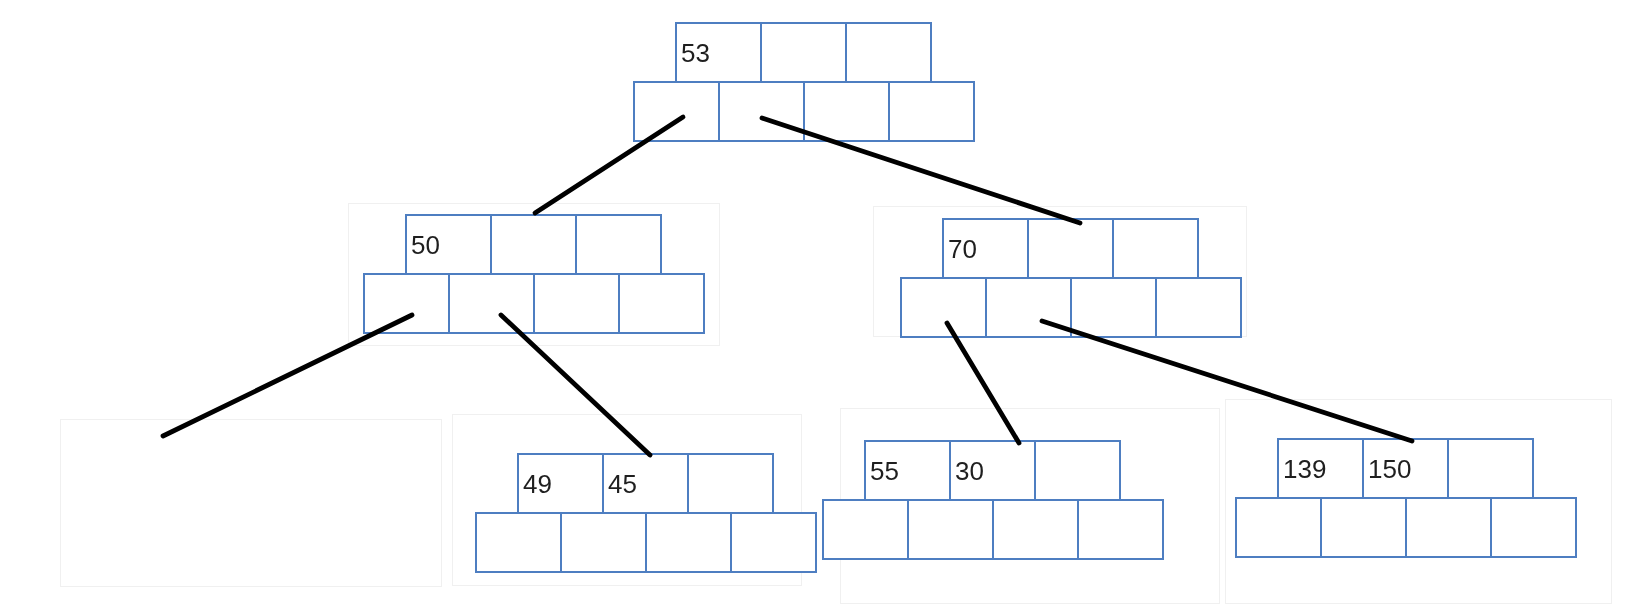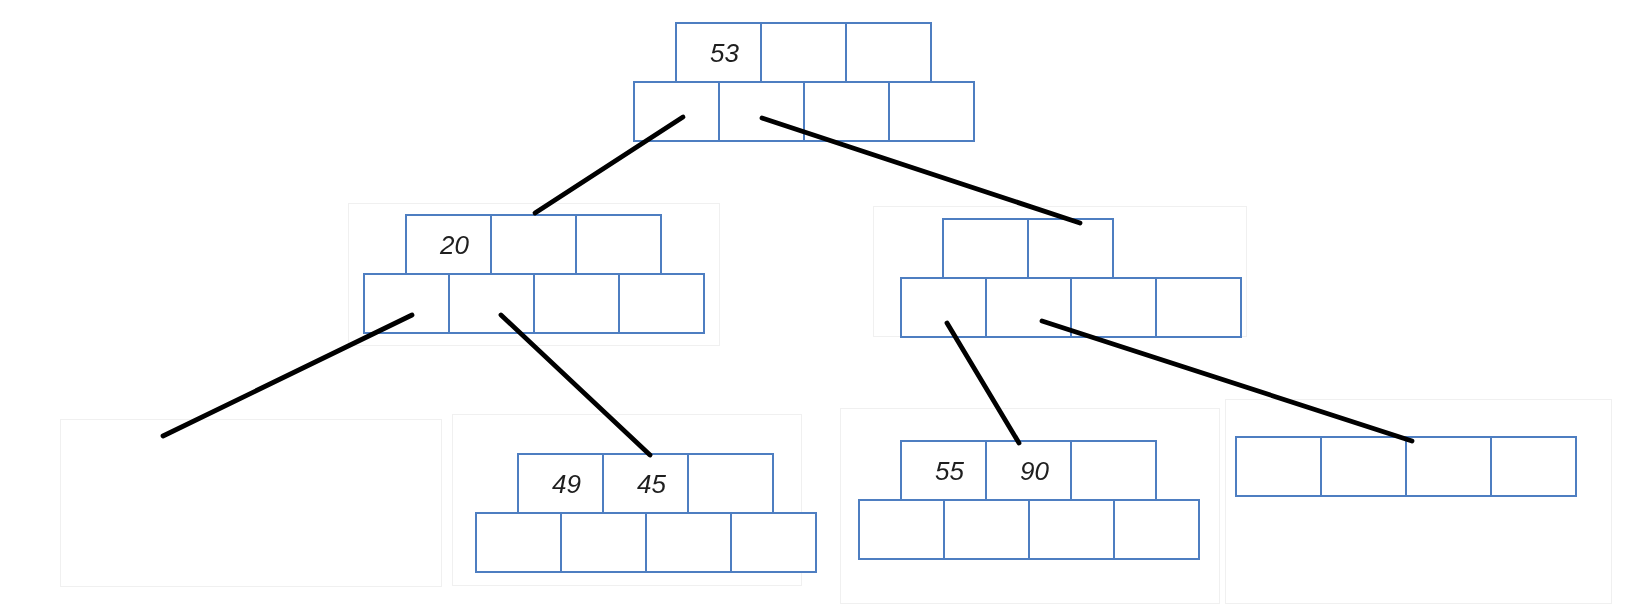--- a/index.html
+++ b/index.html
@@ -38,31 +38,30 @@
     box-sizing:border-box;
     background:#ffffff;
     border:2px solid var(--node-border);
     margin-left:-2px;
     display:flex;align-items:center;
   }
   .row .cell:first-child{margin-left:0;}
   .key{
     font-size:26px;
     color:var(--key-color);
-    padding-left:33px;
+    padding-left:4px;
     line-height:1;
     white-space:nowrap;
-    font-style:italic;
   }
   .node-root   {left:633px; top:22px;}
   .node-n40    {left:363px; top:214px;}
   .node-n70    {left:900px; top:218px;}
   .node-leaf25 {left:74px;  top:443px;}
   .node-leaf49 {left:475px; top:453px;}
-  .node-leaf55 {left:858px; top:440px;}
+  .node-leaf55 {left:822px; top:440px;}
   .node-leaf139{left:1235px;top:438px;}
 
   #connector-layer{
     position:absolute;left:0;top:0;
     width:1641px;height:612px;
     z-index:5;
     pointer-events:none;
   }
 </style>
 </head>
@@ -93,40 +92,43 @@
       <div class="cell"></div>
       <div class="cell"></div>
       <div class="cell"></div>
       <div class="cell"></div>
     </div>
   </div>
 
   <div class="node node-n40">
     <div class="row krow">
       <div class="cell">
-          <span class="key">20</span>
+          <span class="key">50</span>
         </div>
       <div class="cell">
           <span class="key"></span>
         </div>
       <div class="cell">
           <span class="key"></span>
         </div>
     </div>
     <div class="row prow">
       <div class="cell"></div>
       <div class="cell"></div>
       <div class="cell"></div>
       <div class="cell"></div>
     </div>
   </div>
 
   <div class="node node-n70">
     <div class="row krow">
       <div class="cell">
+          <span class="key">70</span>
+        </div>
+      <div class="cell">
           <span class="key"></span>
         </div>
       <div class="cell">
           <span class="key"></span>
         </div>
     </div>
     <div class="row prow">
       <div class="cell"></div>
       <div class="cell"></div>
       <div class="cell"></div>
@@ -154,35 +156,46 @@
       <div class="cell"></div>
     </div>
   </div>
 
   <div class="node node-leaf55">
     <div class="row krow">
       <div class="cell">
           <span class="key">55</span>
         </div>
       <div class="cell">
-          <span class="key">90</span>
+          <span class="key">30</span>
         </div>
       <div class="cell">
           <span class="key"></span>
         </div>
     </div>
     <div class="row prow">
       <div class="cell"></div>
       <div class="cell"></div>
       <div class="cell"></div>
       <div class="cell"></div>
     </div>
   </div>
 
   <div class="node node-leaf139">
+    <div class="row krow">
+      <div class="cell">
+          <span class="key">139</span>
+        </div>
+      <div class="cell">
+          <span class="key">150</span>
+        </div>
+      <div class="cell">
+          <span class="key"></span>
+        </div>
+    </div>
     <div class="row prow">
       <div class="cell"></div>
       <div class="cell"></div>
       <div class="cell"></div>
       <div class="cell"></div>
     </div>
   </div>
 
   <svg id="connector-layer" viewBox="0 0 1641 612" xmlns="http://www.w3.org/2000/svg">
       <line x1="683" y1="117" x2="535" y2="213" stroke="#000000" stroke-width="4.8" stroke-linecap="round"></line>

